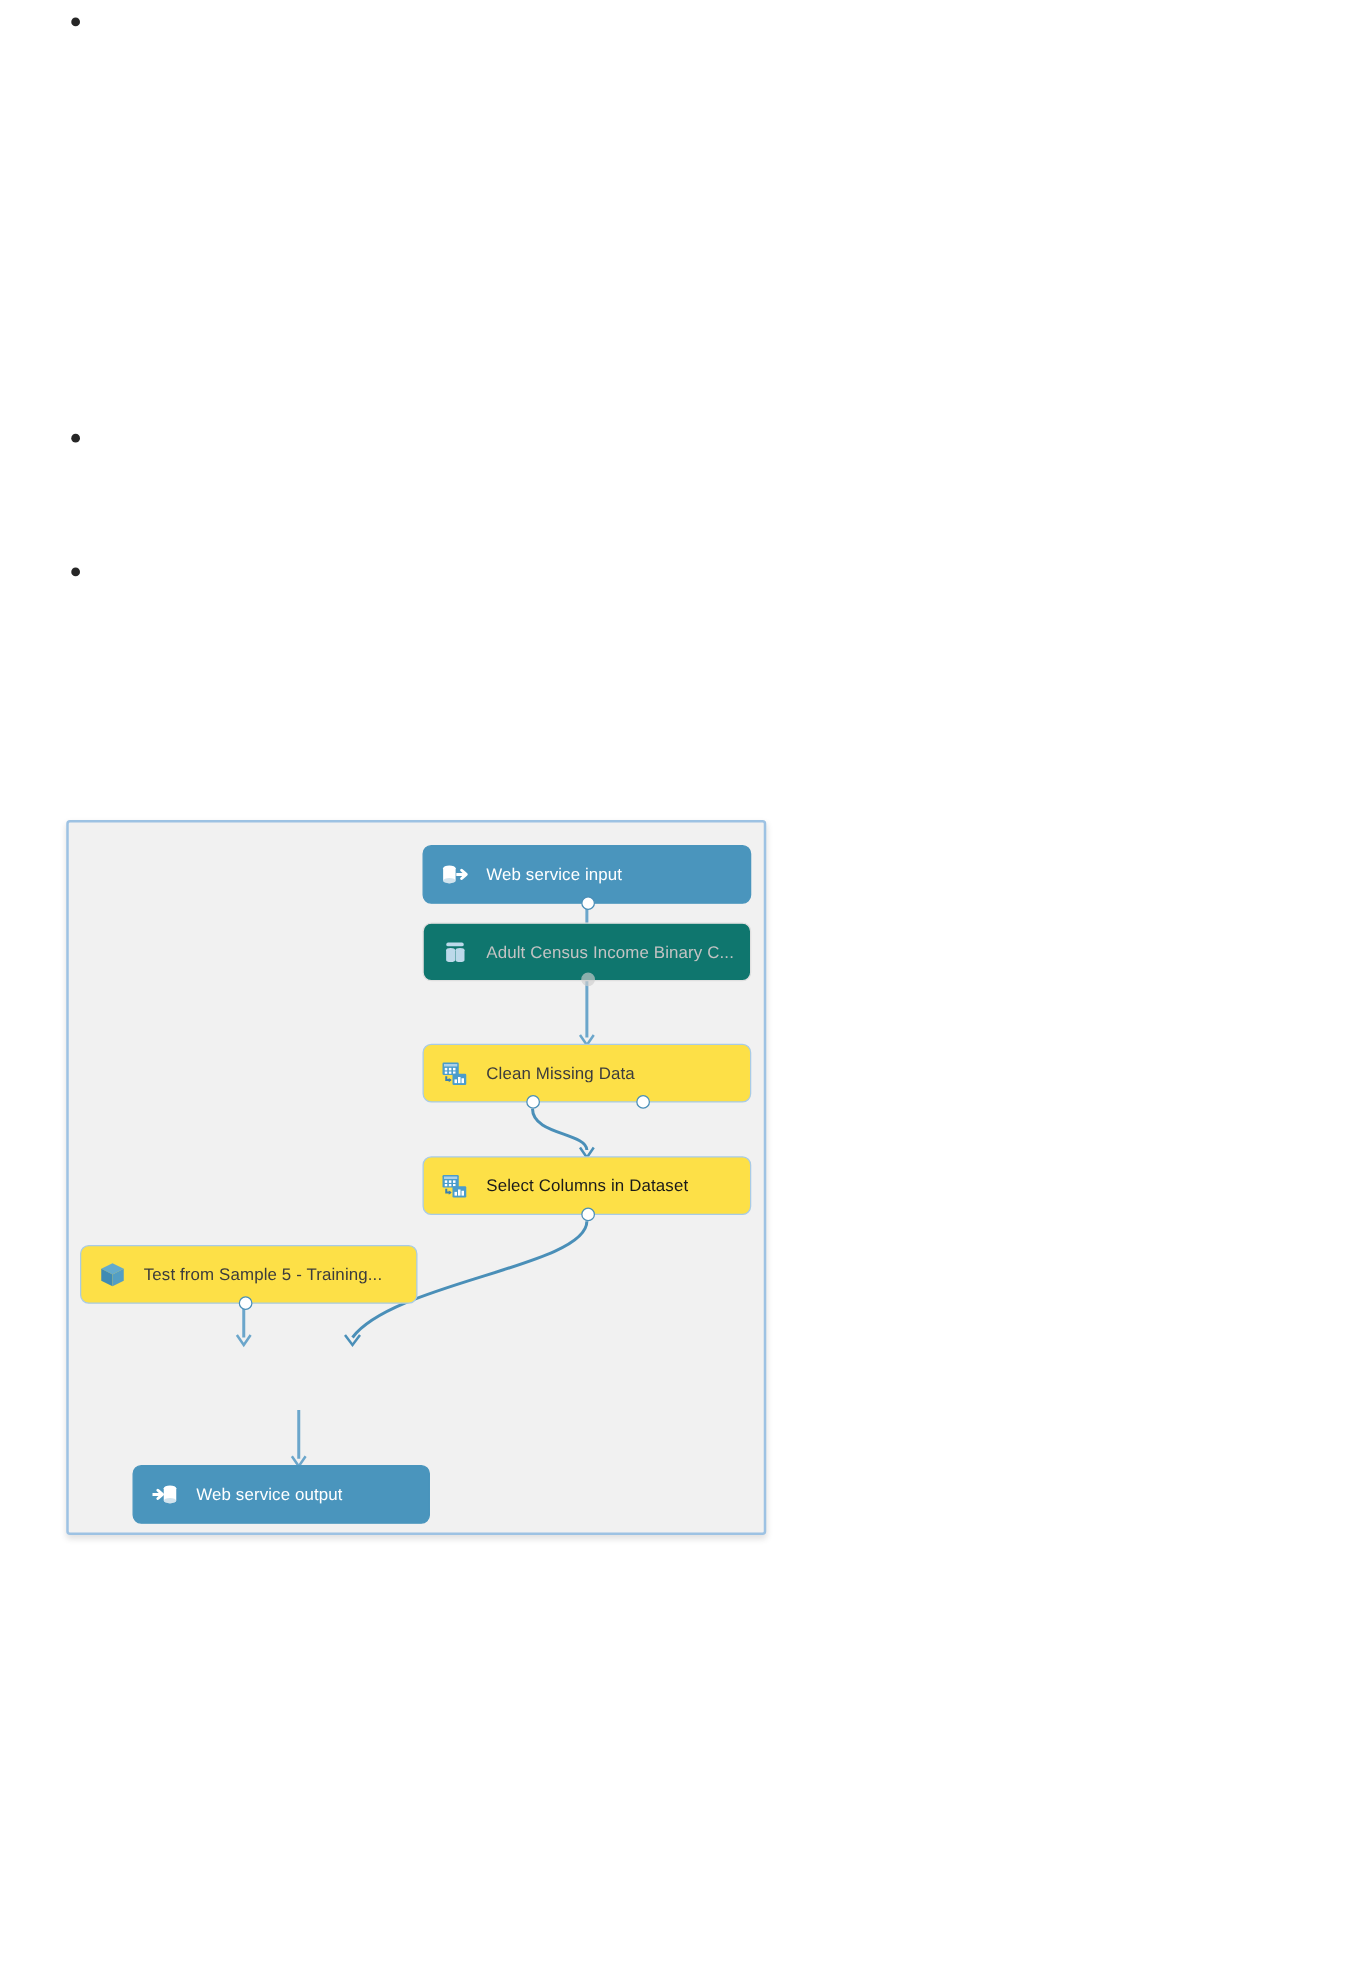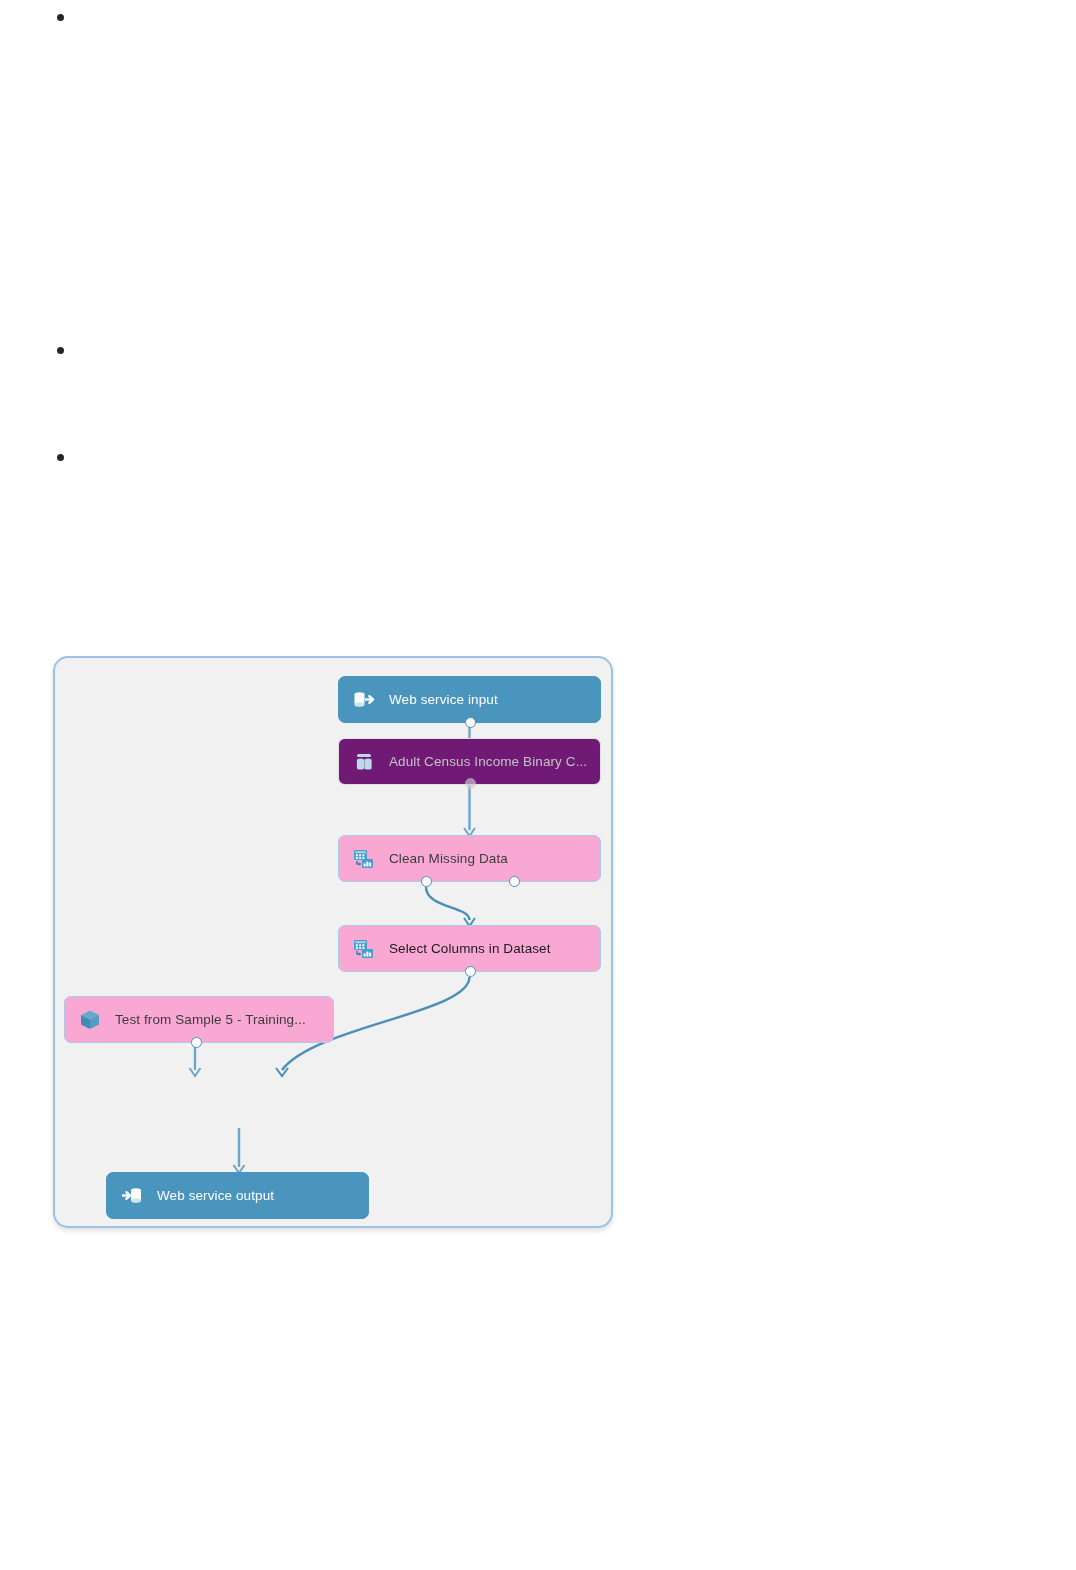--- a/index.html
+++ b/index.html
@@ -26,21 +26,21 @@
 
   
   #pipeline-canvas {
     position: absolute;
     left: 53px;
     top: 656px;
     width: 560px;
     height: 572px;
     background: #f1f1f1;
     border: 2px solid #9dc2e3;
-    border-radius: 15px;
+    border-radius: 3px;
     box-sizing: border-box;
     box-shadow: 0 3px 5px rgba(0,0,0,0.12);
   }
 
   #edge-layer {
     position: absolute;
     left: 0;
     top: 0;
     width: 100%;
     height: 100%;
@@ -74,32 +74,32 @@
 
   
   .node.web-node {
     background: #4a95bd;
     border: 1px solid #4a95bd;
   }
   .node.web-node .node-label {
     color: #ffffff;
   }
   .node.plain-node {
-    background: #f9a8d4;
+    background: #fde047;
     border: 1px solid #a8cbe6;
   }
   .node.plain-node .node-label {
     color: #3c3c3c;
   }
   .node.plain-node.selected .node-label {
     color: #1a1a1a;
     font-weight: normal;
   }
   .node.ghost-node {
-    background: #701a75;
+    background: #0f766e;
     border: 1px solid #e0e0e0;
     text-align: right;
   }
   .node.ghost-node .node-label {
     color: #c3c3c3;
   }
 
   
   .port {
     position: absolute;
@@ -217,21 +217,21 @@
     <svg class="node-icon" viewBox="0 0 26 26">
       <path d="M 13 3.5 L 22 8 L 13 12.5 L 4 8 Z" fill="#63aacd"></path>
       <path d="M 4 8 L 13 12.5 L 13 22 L 4 17.5 Z" fill="#3f8bb4"></path>
       <path d="M 22 8 L 13 12.5 L 13 22 L 22 17.5 Z" fill="#539ec4"></path>
     </svg>
     <span class="node-label">Test from Sample 5 - Training...</span>
     <div class="port filled" style="left:126px; bottom:-6px;"></div>
   </div>
 
 
-  <div class="node web-node" style="left:51px; top:514px; width:263px;">
+  <div class="node web-node" style="left:51px; top:514px; width:238px;">
     <svg class="node-icon" viewBox="0 0 26 26">
       <path d="M 3 12.5 L 10 12.5" stroke="#ffffff" stroke-width="2.4" fill="none"></path>
       <path d="M 7.3 9.2 L 11 12.5 L 7.3 15.8" stroke="#ffffff" stroke-width="2.4" fill="none" stroke-linejoin="round" stroke-linecap="round"></path>
       <ellipse cx="17" cy="7.5" rx="5" ry="2.2" fill="#ffffff"></ellipse>
       <path d="M 12 7.5 L 12 17.5 A 5 2.2 0 0 0 22 17.5 L 22 7.5" fill="#ffffff"></path>
       <ellipse cx="17" cy="17.5" rx="5" ry="2.2" fill="#4a95bd" opacity="0.25"></ellipse>
     </svg>
     <span class="node-label">Web service output</span>
   </div>
 

